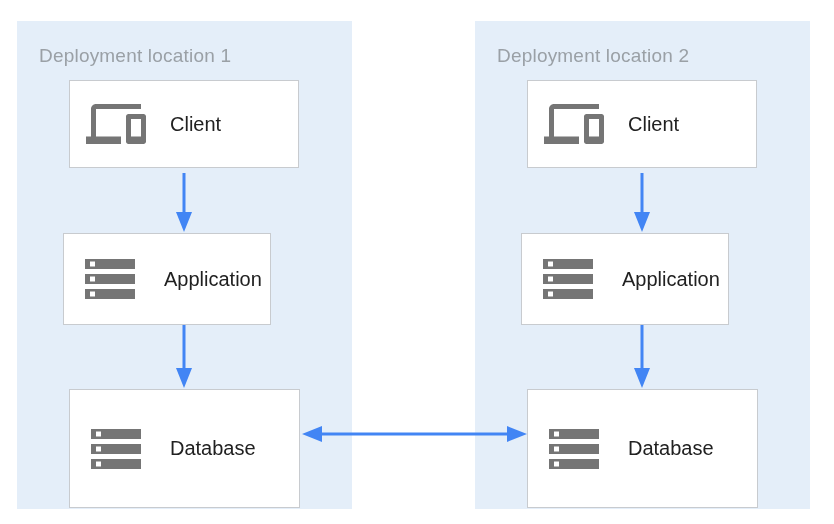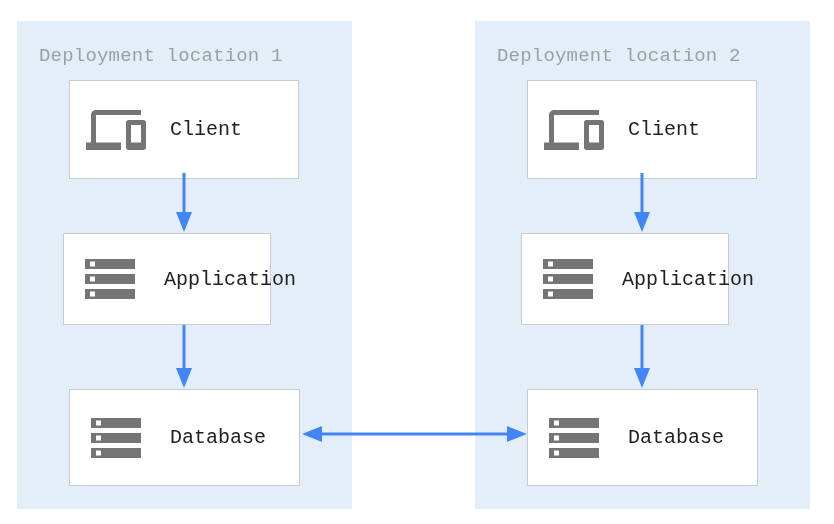--- a/index.html
+++ b/index.html
@@ -11,21 +11,20 @@
     --icon:#757575;
     --arrow:#4285f4;
   }
   html,body{margin:0;padding:0;background:#ffffff;}
   body{font-family:"Liberation Sans","DejaVu Sans",sans-serif;}
   .stage{
     position:relative;
     width:834px;height:524px;
     background:#ffffff;
     overflow:hidden;
-    font-family:Liberation Mono, monospace;
   }
   .zone{
     position:absolute;
     top:21px;
     width:335px;height:488px;
     background:var(--zone_bg);
   }
   .zone-1{left:17px;}
   .zone-2{left:475px;}
   .zone-title{
@@ -37,23 +36,23 @@
     white-space:nowrap;
   }
   .node{
     position:absolute;
     background:var(--box_bg);
     border:1px solid var(--box_border);
     box-sizing:border-box;
     display:flex;
     align-items:center;
   }
-  .pos-client{left:52px;top:59px;width:230px;height:99px;}
+  .pos-client{left:52px;top:59px;width:230px;height:88px;}
   .pos-app{left:46px;top:212px;width:208px;height:92px;}
-  .pos-db{left:52px;top:368px;width:231px;height:97px;}
+  .pos-db{left:52px;top:368px;width:231px;height:119px;}
   .node .icon{
     width:60px;height:60px;
     margin-left:16px;
     flex:0 0 auto;
     display:block;
   }
   .node .icon svg{width:100%;height:100%;display:block;fill:var(--icon);}
   .node-label{
     margin-left:24px;
     font-size:20px;

